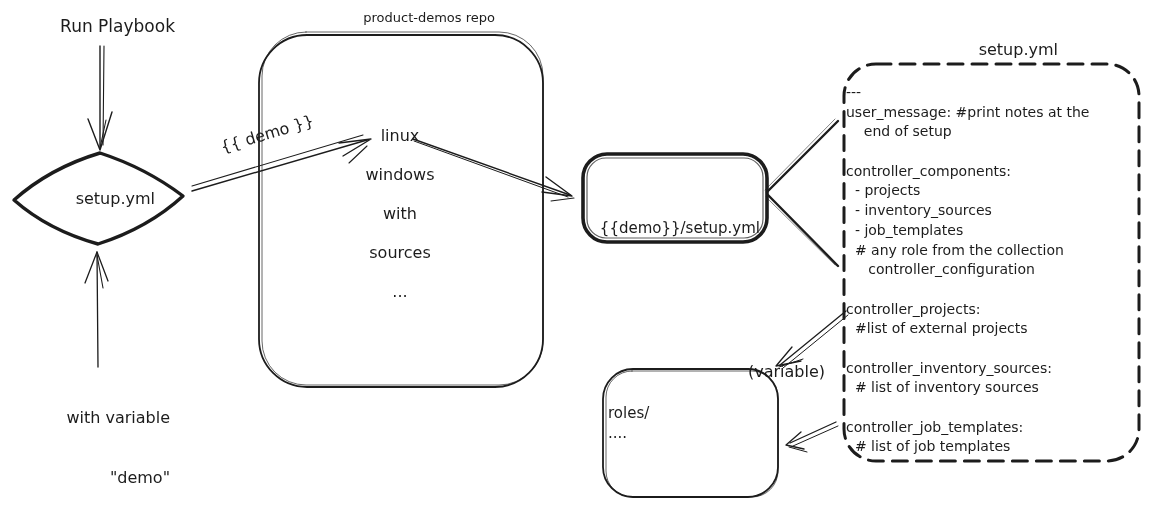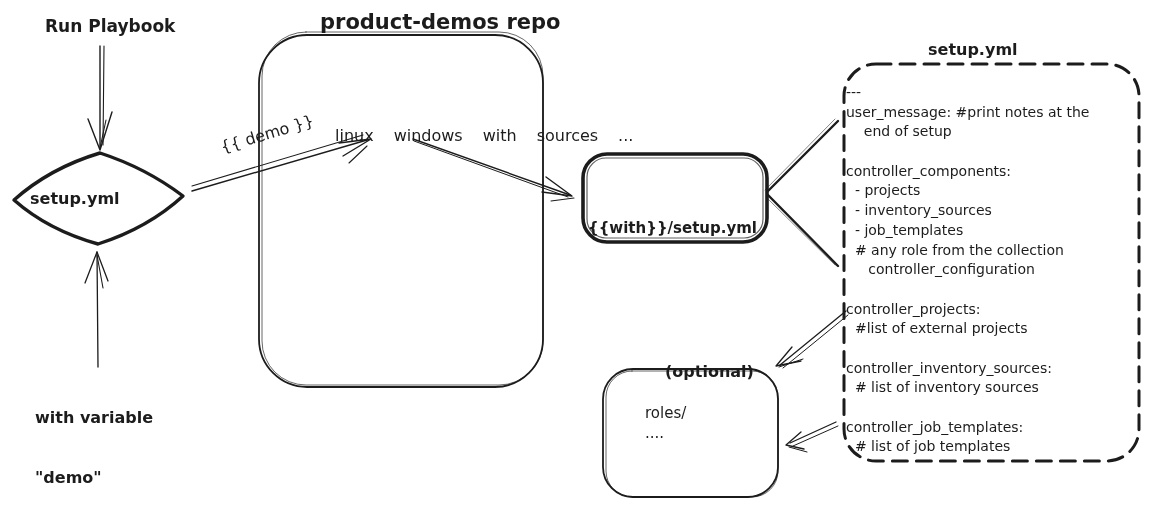--- a/index.html
+++ b/index.html
@@ -7,37 +7,37 @@
     position:relative; width:1151px; height:505px;
     background:#ffffff; overflow:hidden;
     font-family:"DejaVu Sans", sans-serif;
     color:#1c1c1c;
   }
   #strokes { position:absolute; left:0; top:0; width:1151px; height:505px; }
   #strokes path, #strokes rect {
     fill:none; stroke:#1c1c1c; stroke-linecap:round; stroke-linejoin:round;
   }
   .txt { position:absolute; white-space:pre; color:#1c1c1c; }
-  .center { text-align:left;font-weight:bold; }
+  .center { text-align:right; }
 
   .run-playbook   { left:45px;  top:16px;  width:130px; font-size:17px; }
   .diamond-label  { left:30px;  top:189px; width:125px; font-size:16px; }
   .with-variable  { left:35px;  top:368px; width:135px; font-size:16px; line-height:20px; }
-  .repo-title     { left:320px; top:10px;  width:175px; font-size:21px; }
+  .repo-title     { left:320px; top:10px;  width:175px; font-size:13px; }
   .repo-items     { left:335px; top:126px; width:130px; font-size:16px;
-                    display:flex; align-items:center; gap:20px; }
+                    display:flex; flex-direction:column; align-items:center; gap:20px; }
   .repo-items div { line-height:19px; }
   .demo-label     { left:221px; top:138px; width:110px; font-size:16px;
                     transform:rotate(-16.5deg); transform-origin:left center; }
   .vars-label     { left:588px; top:178px; width:172px; font-size:15px; line-height:20px; }
   .setupyml-title { left:928px; top:40px;  width:130px; font-size:16px; }
   .yaml-lines     { left:846px; top:83px;  width:292px; font-size:14px; line-height:19.7px; }
   .yaml-lines div { height:19.7px; white-space:pre; }
   .ext-title      { left:665px; top:327px; width:160px; font-size:16px; line-height:18px; }
-  .ext-lines      { left:608px; top:404px; width:160px; font-size:15px; line-height:19.5px;margin-left:37px; }
+  .ext-lines      { left:608px; top:404px; width:160px; font-size:15px; line-height:19.5px; }
 </style>
 </head>
 <body>
 
 <div id="stage">
 
   <svg id="strokes" viewBox="0 0 1151 505" xmlns="http://www.w3.org/2000/svg">
 
     <g>
       <path d="M100 46 L100 148" stroke-width="1.4"></path>
@@ -116,26 +116,26 @@
     <div>"demo"</div>
   </div>
 
   <div class="txt repo-title center">product-demos repo</div>
 
   <div class="txt repo-items"><div>linux</div><div>windows</div><div>with</div><div>sources</div><div>...</div></div>
 
   <div class="txt demo-label">{{ demo }}</div>
 
   <div class="txt vars-label center">
-    <div>{{with}}/setup.yml</div>
+    <div>{{demo}}/setup.yml</div>
   </div>
 
   <div class="txt setupyml-title center">setup.yml</div>
 
   <div class="txt yaml-lines"><div>---</div><div>user_message: #print notes at the</div><div>    end of setup</div><div></div><div>controller_components:</div><div>  - projects</div><div>  - inventory_sources</div><div>  - job_templates</div><div>  # any role from the collection</div><div>     controller_configuration</div><div></div><div>controller_projects:</div><div>  #list of external projects</div><div></div><div>controller_inventory_sources:</div><div>  # list of inventory sources</div><div></div><div>controller_job_templates:</div><div>  # list of job templates</div></div>
 
   <div class="txt ext-title center">
-    <div>(optional)</div>
+    <div>(variable)</div>
   </div>
 
   <div class="txt ext-lines"><div>roles/</div><div>....</div></div>
 
 </div>
 
 </body></html>

